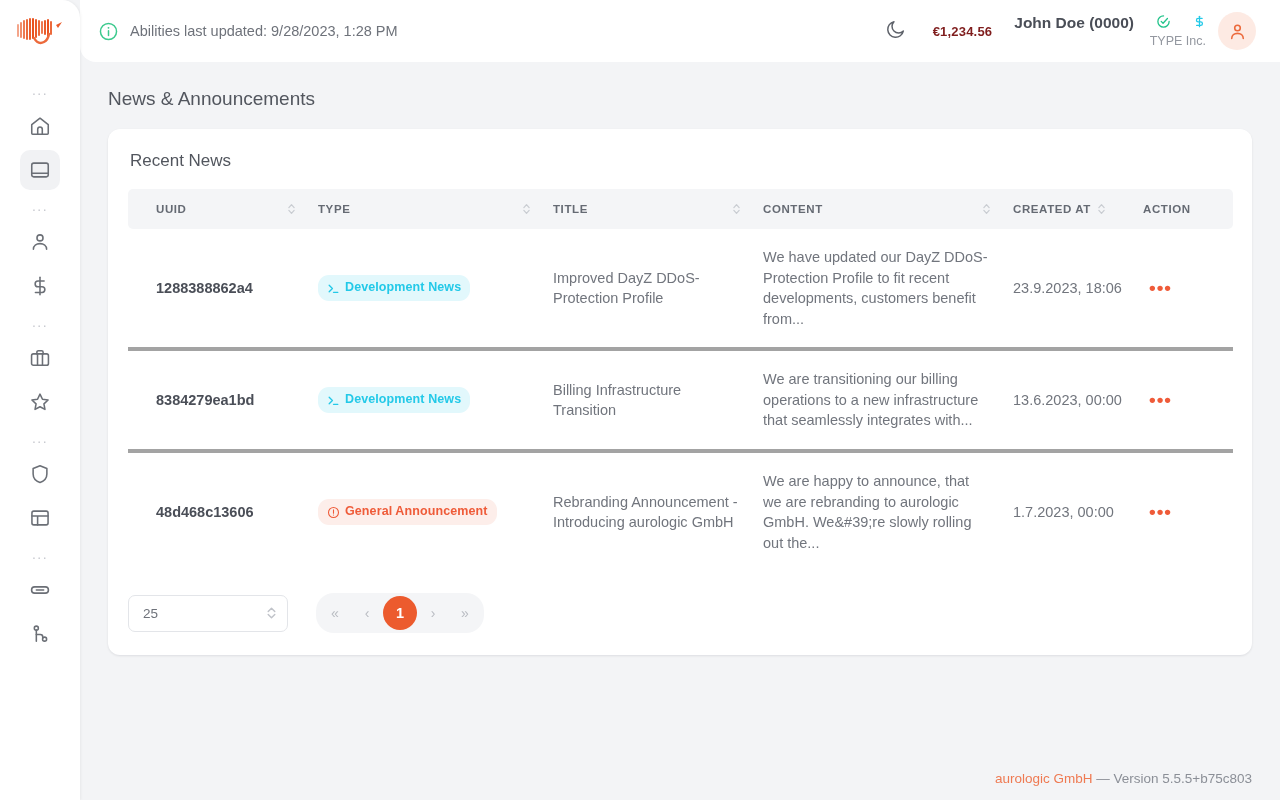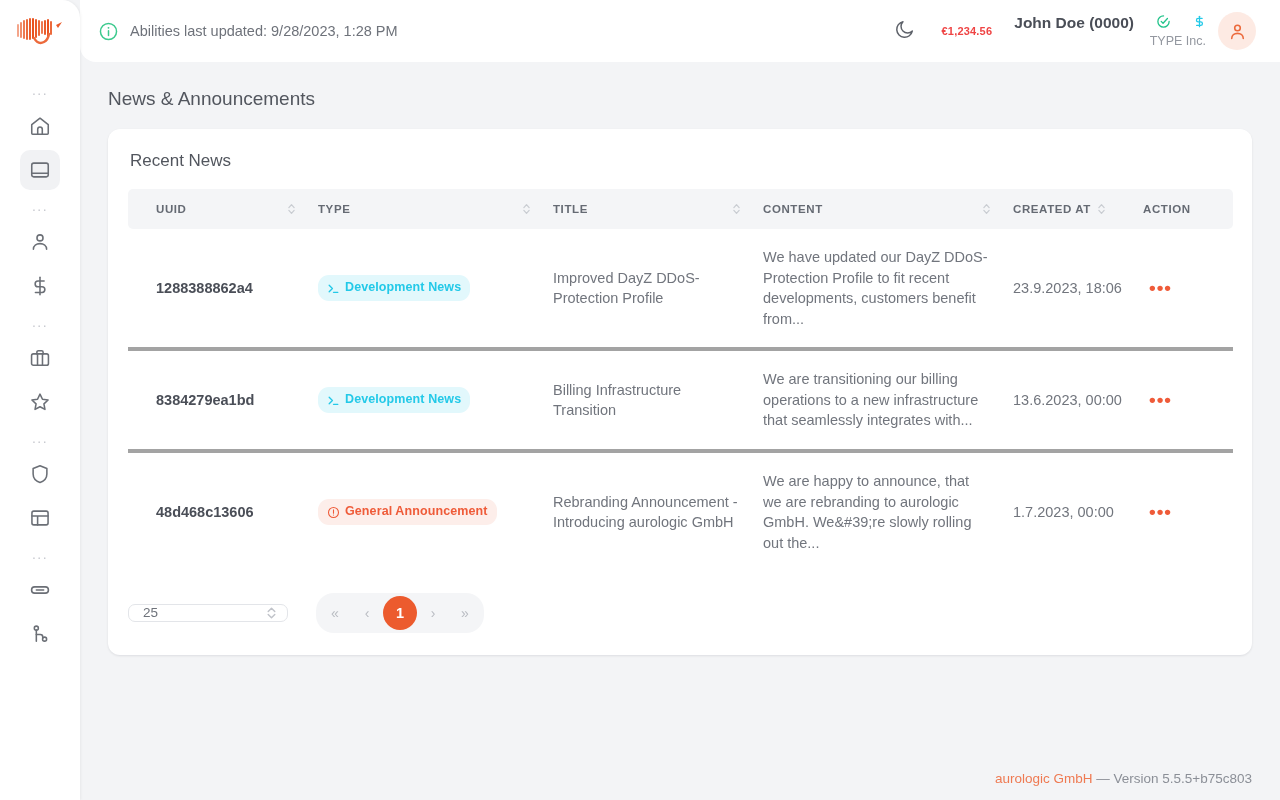--- a/index.html
+++ b/index.html
@@ -62,21 +62,21 @@
   }
   .alert {
     display: flex; align-items: center; gap: 11px;
     color: #6e727a; font-size: 14.5px;
   }
   .alert-icon { width: 21px; height: 21px; flex: none; }
   .topbar-spacer { flex: 1; }
   .topbar-right { display: flex; align-items: center; gap: 22px; }
   .moon-btn { width: 26px; height: 26px; color: #5d6169; }
   .moon-btn svg { width: 22px; height: 22px; display:block; }
-  .balance { font-size: 11px; font-weight: bold; color: #ef4444; letter-spacing: .2px; }
+  .balance { font-size: 13px; font-weight: bold; color: #7f1d1d; letter-spacing: .2px; }
   .user-block { display: flex; align-items: center; gap: 12px; }
   .user-text { text-align: right; line-height: 1.15; }
   .user-name-row {
     display: flex; align-items: flex-start; gap: 22px; justify-content: flex-end;
   }
   .user-name { font-size: 15.5px; font-weight: bold; color: #4a4e57; }
   .verify-icon { width: 15px; height: 15px; color: #21c38a; }
   .dollar-icon { width: 13px; height: 15px; color: #22c9e8; }
   .user-company { font-size: 12.5px; color: #9498a0; margin-top: 2px; }
   .avatar {
@@ -164,23 +164,23 @@
     line-height: 1; display: inline-block; padding: 2px 6px;
     font-weight: bold;
   }
 
   
   .card-footer {
     display: flex; align-items: center; gap: 28px;
     padding: 22px 0 2px 0;
   }
   .perpage {
-    width: 160px; height: 18px;
+    width: 160px; height: 37px;
     border: 1px solid #e3e5e9; border-radius: 7px;
-    display: flex; 
+    display: flex; align-items: center;
     padding: 0 10px 0 14px;
     background: #fff;
   }
   .perpage-val { flex: 1; font-size: 13.5px; color: #6e727a; }
   .spinner { width: 11px; height: 16px; color: #c0c3c9; }
   .pager {
     display: flex; align-items: center;
     background: #f4f5f7; border-radius: 18px;
     padding: 3px;
   }

